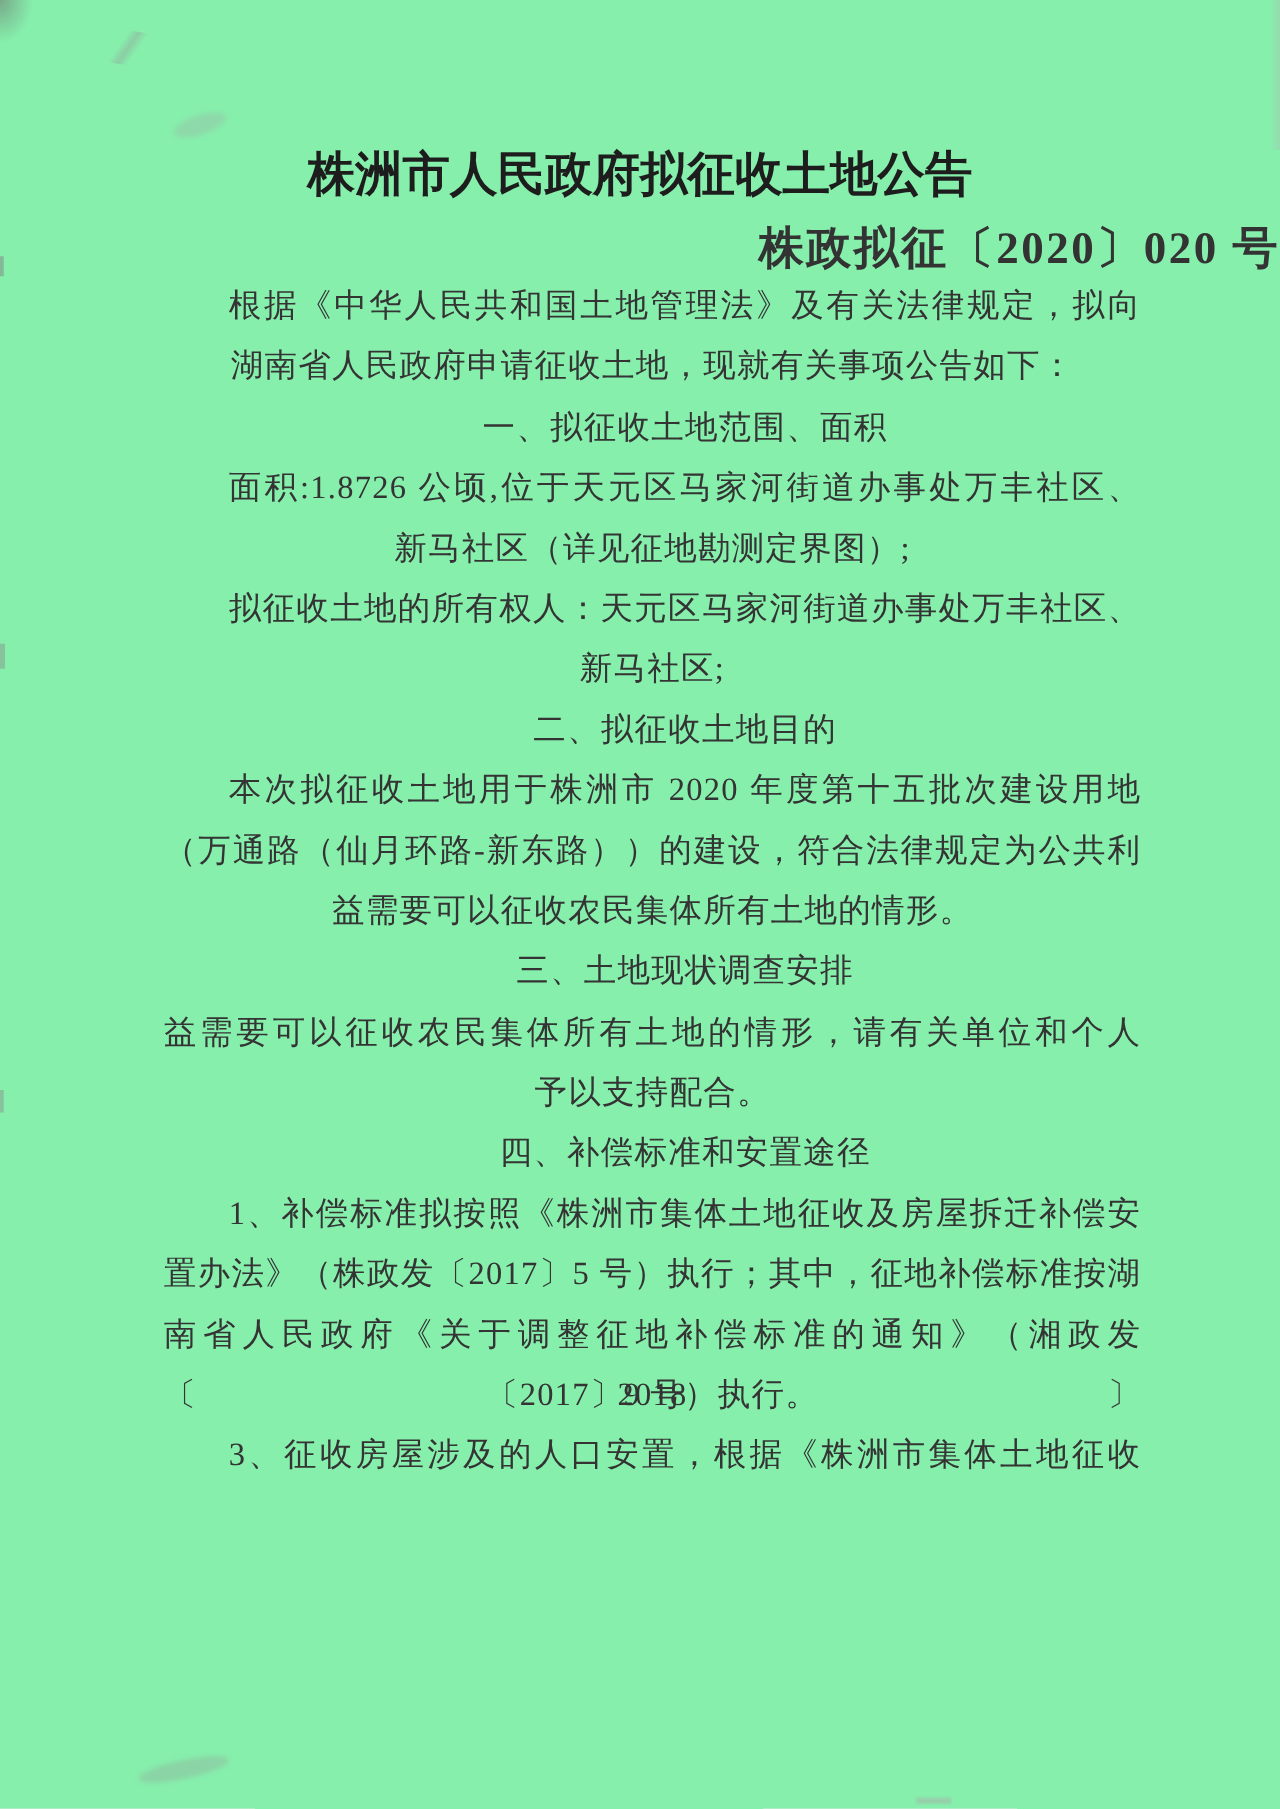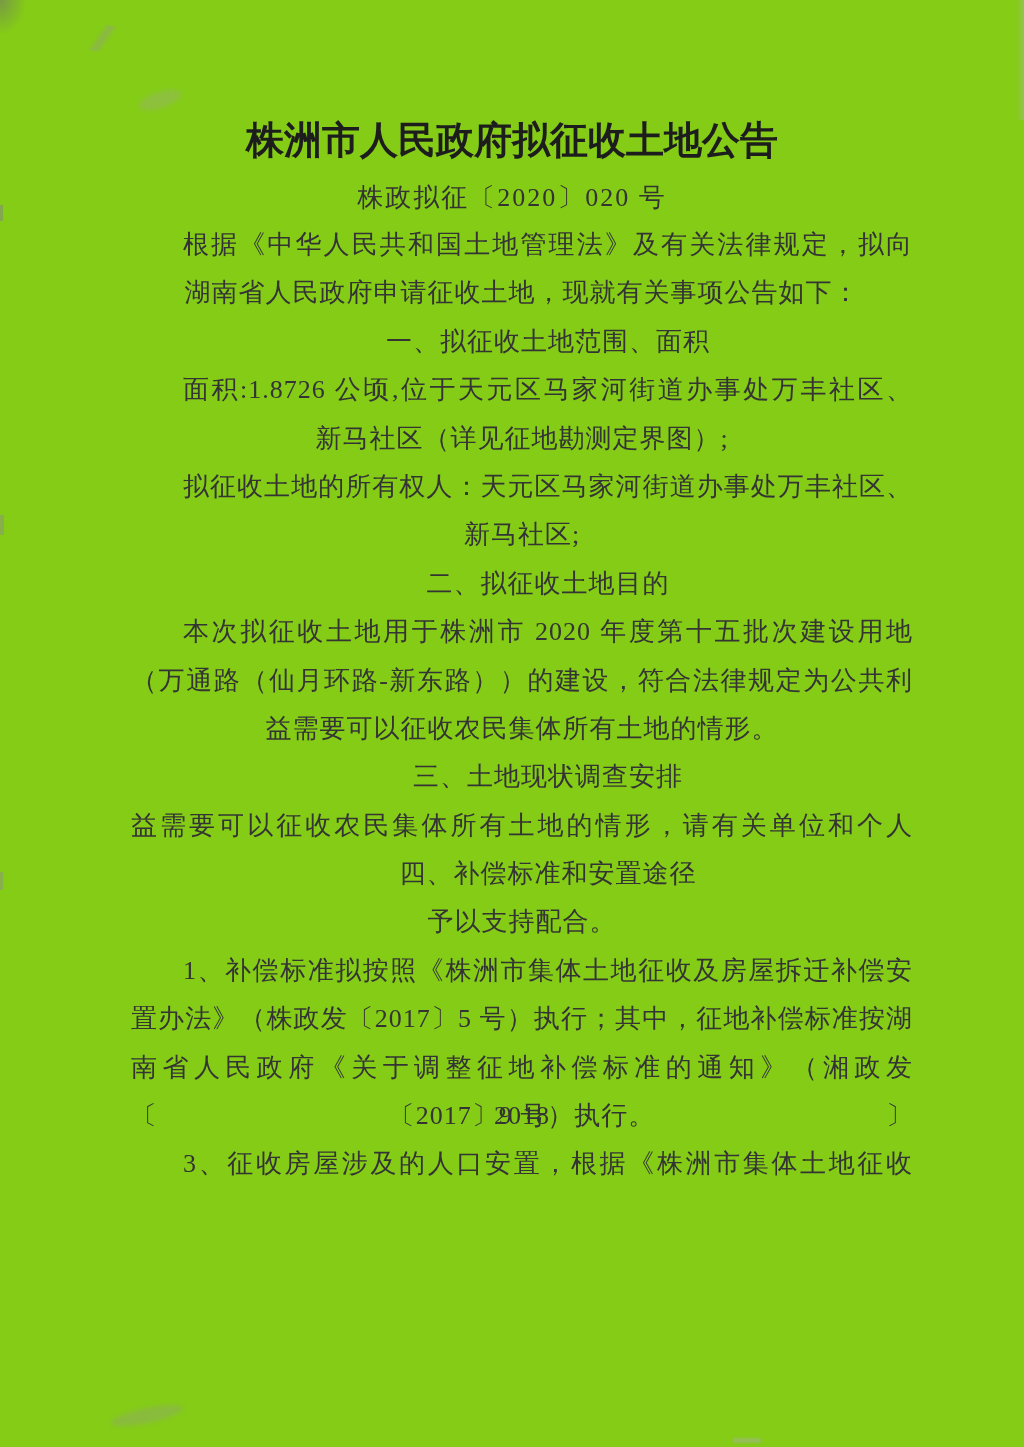--- a/index.html
+++ b/index.html
@@ -5,21 +5,21 @@
   html, body {
     margin: 0;
     padding: 0;
     background: #e9e9e9;
   }
   .page {
     position: relative;
     width: 1024px;
     height: 1447px;
     margin: 0 auto;
-    background: #84cc16;
+    background: #86efac;
     overflow: hidden;
     font-family: "Liberation Serif", "DejaVu Serif", serif;
     color: #383838;
   }
   .title {
     position: absolute;
     top: 118px;
     left: 0;
     width: 100%;
     margin: 0;
@@ -29,25 +29,26 @@
     font-weight: 700;
     letter-spacing: 0px;
     color: #1d1d1d;
     font-family: "Liberation Serif", "DejaVu Serif", serif;
   }
   .docnum {
     position: absolute;
     top: 183px;
     left: 0;
     width: 100%;
-    text-align: center;
-    font-size: 26px;
+    text-align: right;
+    font-size: 36px;
     line-height: 30px;
     letter-spacing: 2px;
     color: #333333;
+    font-weight: bold;
   }
   .body {
     position: absolute;
     top: 221px;
     left: 131px;
     width: 782px;
   }
   .line {
     font-size: 26px;
     line-height: 48.4px;
@@ -114,22 +115,22 @@
     <div class="line indent justify">面积:1.8726 公顷,位于天元区马家河街道办事处万丰社区、</div>
     <div class="line">新马社区（详见征地勘测定界图）;</div>
     <div class="line indent justify">拟征收土地的所有权人：天元区马家河街道办事处万丰社区、</div>
     <div class="line">新马社区;</div>
     <div class="line indent">二、拟征收土地目的</div>
     <div class="line indent justify">本次拟征收土地用于株洲市 2020 年度第十五批次建设用地</div>
     <div class="line justify">（万通路（仙月环路-新东路））的建设，符合法律规定为公共利</div>
     <div class="line">益需要可以征收农民集体所有土地的情形。</div>
     <div class="line indent">三、土地现状调查安排</div>
     <div class="line justify">益需要可以征收农民集体所有土地的情形，请有关单位和个人</div>
+    <div class="line">予以支持配合。</div>
     <div class="line indent">四、补偿标准和安置途径</div>
-    <div class="line">予以支持配合。</div>
     <div class="line indent justify">1、补偿标准拟按照《株洲市集体土地征收及房屋拆迁补偿安</div>
     <div class="line justify">置办法》（株政发〔2017〕5 号）执行；其中，征地补偿标准按湖</div>
     <div class="line justify">南省人民政府《关于调整征地补偿标准的通知》（湘政发〔2018〕</div>
     <div class="line">〔2017〕9 号）执行。</div>
     <div class="line indent justify">3、征收房屋涉及的人口安置，根据《株洲市集体土地征收</div>
   </div>
 
   <div class="art art-corner-tl"></div>
   <div class="art art-streak-tl"></div>
   <div class="art art-smudge-tl"></div>

